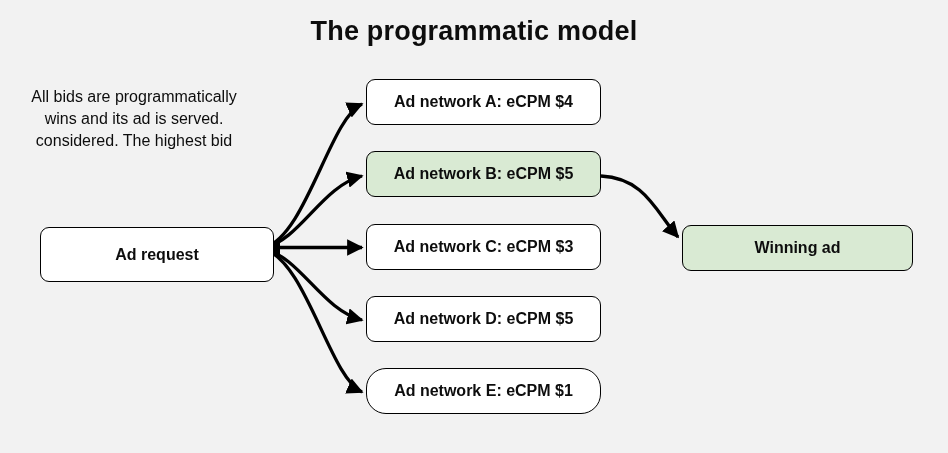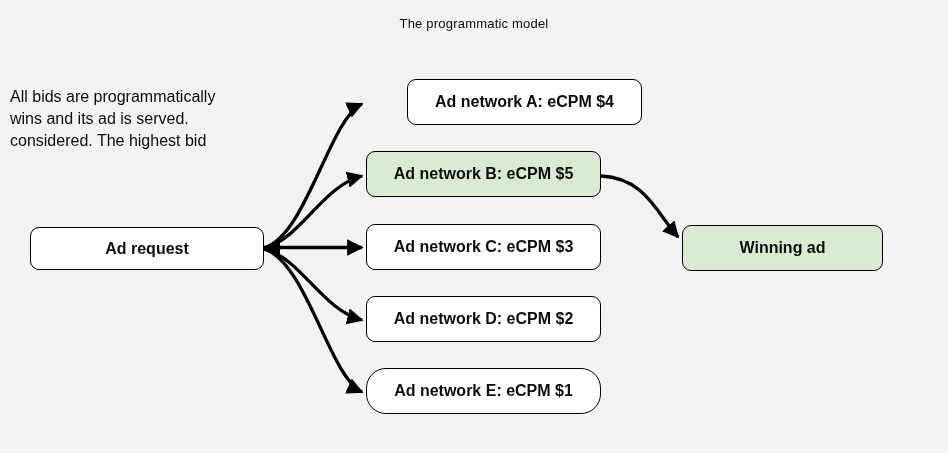--- a/index.html
+++ b/index.html
@@ -14,30 +14,30 @@
     background: var(--background, #f2f2f2);
     overflow: hidden;
     color: var(--text, #0d0d0d);
   }
   .title {
     position: absolute;
     top: 16px;
     left: 0;
     width: 100%;
     text-align: center;
-    font-size: 13px;
-    font-weight: normal;
+    font-size: 27px;
+    font-weight: bold;
     letter-spacing: 0.2px;
   }
   .caption {
     position: absolute;
     top: 86px;
     left: 10px;
     width: 248px;
-    text-align: left;
+    text-align: center;
     font-size: 16px;
     line-height: 22px;
   }
   .caption span { display: block; }
   .arrows {
     position: absolute;
     top: 0;
     left: 0;
     width: 948px;
     height: 453px;
@@ -55,28 +55,28 @@
     border: 1.5px solid var(--border, #000);
     border-radius: 9px;
     display: flex;
     align-items: center;
     justify-content: center;
     font-size: 16px;
     font-weight: bold;
     text-align: center;
   }
   .node.green { background: var(--highlight-fill, #d9ead3); }
-  .node.request { left: 30px; top: 227px; width: 234px; height: 43px; }
+  .node.request { left: 40px; top: 227px; width: 234px; height: 55px; }
   .node.network { left: 366px; width: 235px; height: 46px; }
-  .node.net-a { top: 79px; margin-left: 41px; }
+  .node.net-a { top: 79px; }
   .node.net-b { top: 151px; }
   .node.net-c { top: 224px; align-items: center; }
   .node.net-d { top: 296px; }
   .node.net-e { top: 368px; border-radius: 20px; }
-  .node.winning { left: 682px; top: 225px; width: 201px; height: 46px; }
+  .node.winning { left: 682px; top: 225px; width: 231px; height: 46px; }
 </style>
 </head>
 <body>
 
 <div class="canvas">
 
   <div class="title">The programmatic model</div>
 
   <div class="caption">
     <span>All bids are programmatically</span>
@@ -112,21 +112,21 @@
 
   <div class="node network net-b green">
     <span>Ad network B: eCPM $5</span>
   </div>
 
   <div class="node network net-c">
     <span>Ad network C: eCPM $3</span>
   </div>
 
   <div class="node network net-d">
-    <span>Ad network D: eCPM $2</span>
+    <span>Ad network D: eCPM $5</span>
   </div>
 
   <div class="node network net-e">
     <span>Ad network E: eCPM $1</span>
   </div>
 
   <div class="node winning green">
     <span>Winning ad</span>
   </div>
 

